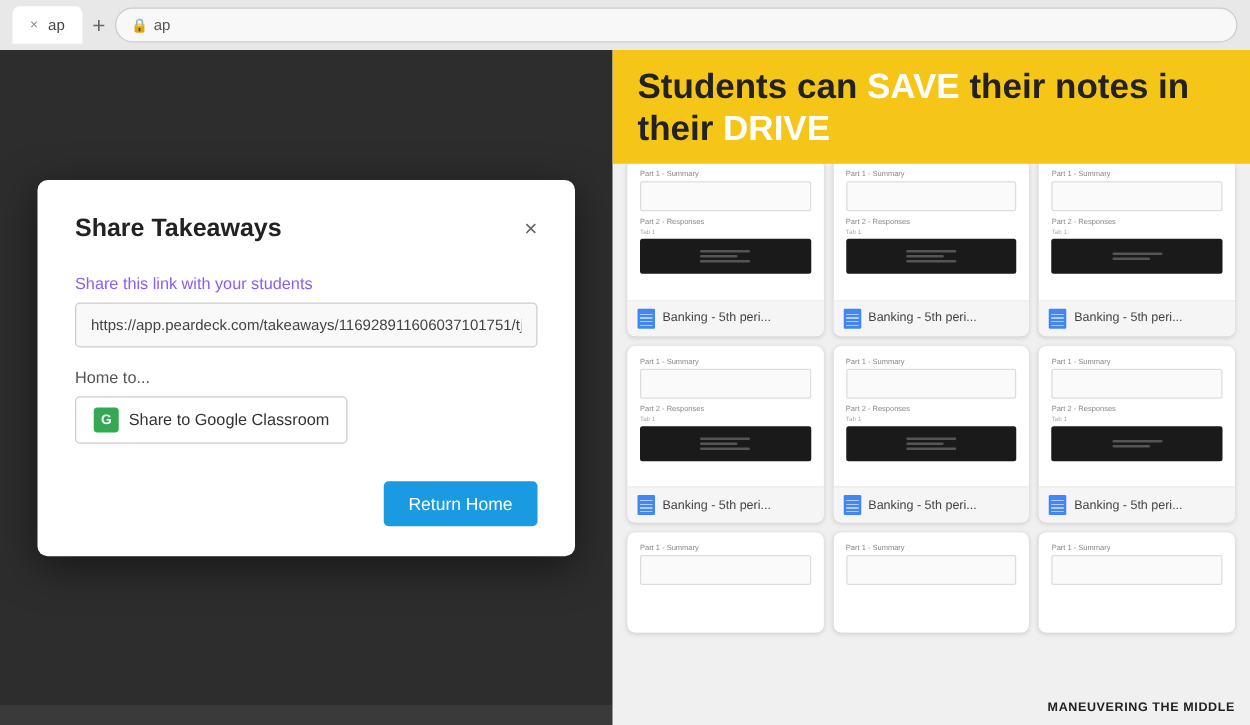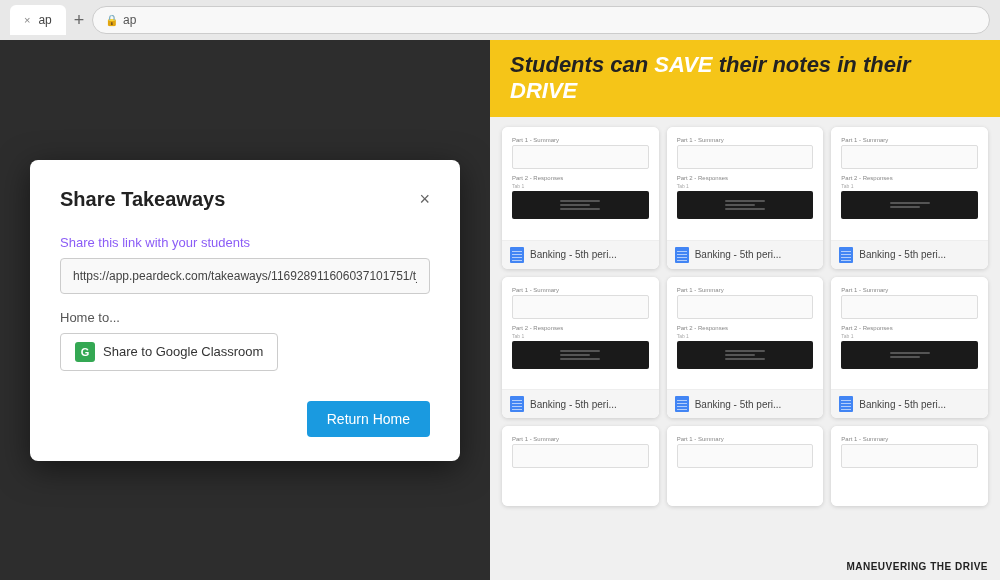--- a/index.html
+++ b/index.html
@@ -56,21 +56,21 @@
       display: flex;
       align-items: center;
       gap: 4px;
       height: 28px;
     }
     .lock-icon { font-size: 11px; color: #666; }
 
     
     .left-panel {
       position: absolute;
-      top: 40px;
+      top: 24px;
       left: 0;
       width: 490px;
       height: 540px;
       background: #2d2d2d;
       display: flex;
       align-items: center;
       justify-content: center;
     }
 
     
@@ -176,25 +176,24 @@
     .yellow-banner {
       position: absolute;
       top: 0;
       left: 0;
       width: 100%;
       background: #f5c518;
       padding: 12px 20px;
       z-index: 5;
     }
     .yellow-banner-text {
-      font-size: 22px;
+      font-size: 28px;
       font-weight: 900;
       color: #222;
       line-height: 1.2;
-      font-style: italic;
     }
     .yellow-banner-text .highlight { color: white; }
 
     
     .cards-grid {
       position: absolute;
       top: 75px;
       left: 0;
       right: 0;
       bottom: 0;
@@ -504,14 +503,14 @@
 
     <div class="drive-card card-partial" style="max-height:80px; overflow:hidden;">
       <div class="card-preview">
         <div class="card-field-label">Part 1 - Summary</div>
         <div class="card-text-box"></div>
       </div>
     </div>
 
   </div>
 
-  <div class="watermark">MANEUVERING THE DRIVE</div>
+  <div class="watermark">MANEUVERING THE MIDDLE</div>
 </div>
 
 </body></html>

